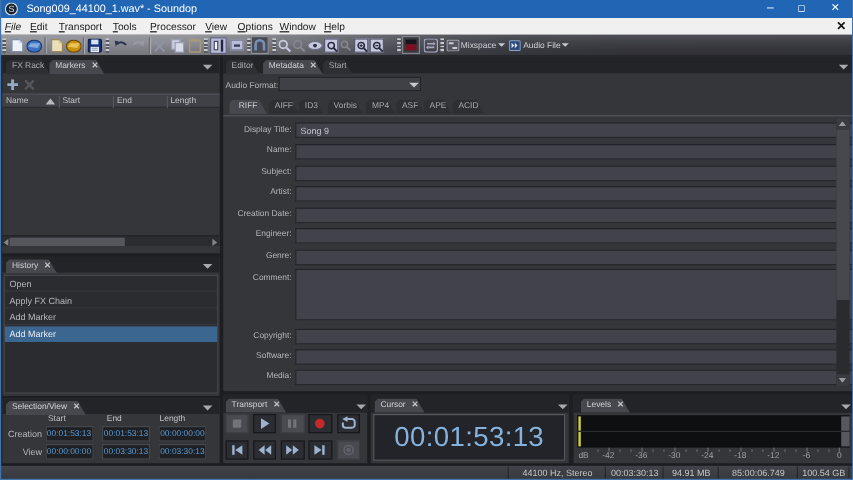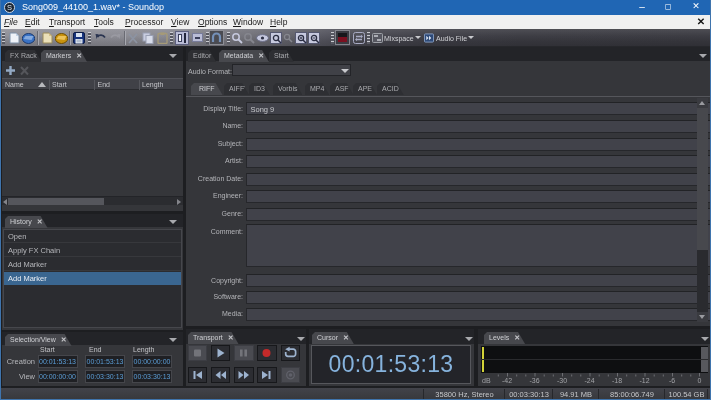--- a/index.html
+++ b/index.html
@@ -411,21 +411,21 @@
     <svg class="abs" style="left:0;top:0;" width="233" height="4" viewBox="0 0 233 4">
       <g stroke="#6d6e73" stroke-width="1">
         <path d="M29.5 0 V3.5 M57 0 V3.5 M84.5 0 V3.5 M112 0 V3.5 M139.5 0 V3.5 M167 0 V3.5 M194.5 0 V3.5 M221.5 0 V3.5"></path>
         <path d="M20.3 1.5 V3.5 M38.7 1.5 V3.5 M47.8 1.5 V3.5 M66.2 1.5 V3.5 M75.3 1.5 V3.5 M93.7 1.5 V3.5 M102.8 1.5 V3.5 M121.2 1.5 V3.5 M130.3 1.5 V3.5 M148.7 1.5 V3.5 M157.8 1.5 V3.5 M176.2 1.5 V3.5 M185.3 1.5 V3.5 M203.7 1.5 V3.5 M212.8 1.5 V3.5"></path>
       </g>
     </svg>
   </div>
 </div>
 
 <div class="abs" style="left:0;top:387px;width:711px;height:13px;background:linear-gradient(#42434a,#37383c);border-top:1px solid #1e1f22;">
-  <span class="abs t9" style="left:424px;top:2px;width:81px;text-align:center;color:#c6c7ca;">35800 Hz, Stereo</span>
+  <span class="abs t9" style="left:424px;top:2px;width:81px;text-align:center;color:#c6c7ca;">44100 Hz, Stereo</span>
   <span class="abs t9" style="left:505px;top:2px;width:48px;text-align:center;color:#c6c7ca;">00:03:30:13</span>
   <span class="abs t9" style="left:553px;top:2px;width:46px;text-align:center;color:#c6c7ca;">94.91 MB</span>
   <span class="abs t9" style="left:599px;top:2px;width:66px;text-align:center;color:#c6c7ca;">85:00:06.749</span>
   <span class="abs t9" style="left:665px;top:2px;width:43px;text-align:center;color:#c6c7ca;">100.54 GB</span>
   <span class="abs" style="left:423px;top:1px;width:1px;height:11px;background:#26272b;"></span>
   <span class="abs" style="left:504px;top:1px;width:1px;height:11px;background:#26272b;"></span>
   <span class="abs" style="left:552px;top:1px;width:1px;height:11px;background:#26272b;"></span>
   <span class="abs" style="left:598px;top:1px;width:1px;height:11px;background:#26272b;"></span>
   <span class="abs" style="left:664px;top:1px;width:1px;height:11px;background:#26272b;"></span>
   <span class="abs" style="left:707px;top:1px;width:1px;height:11px;background:#26272b;"></span>

